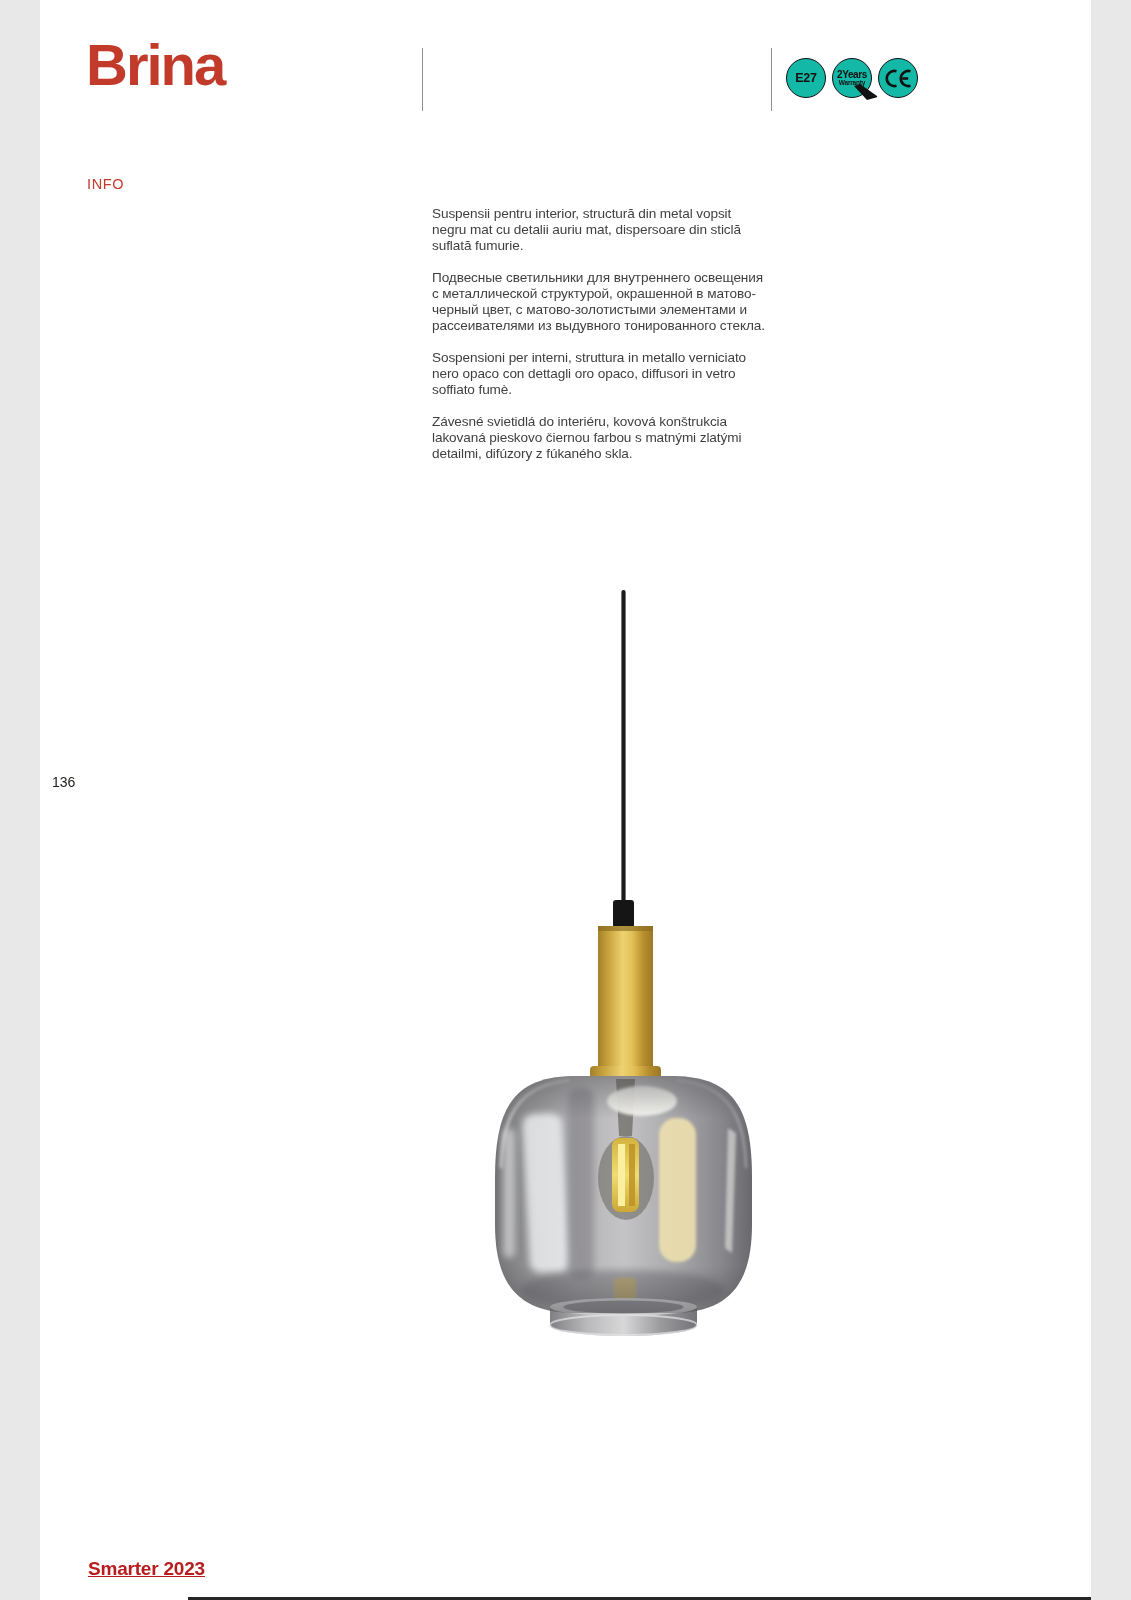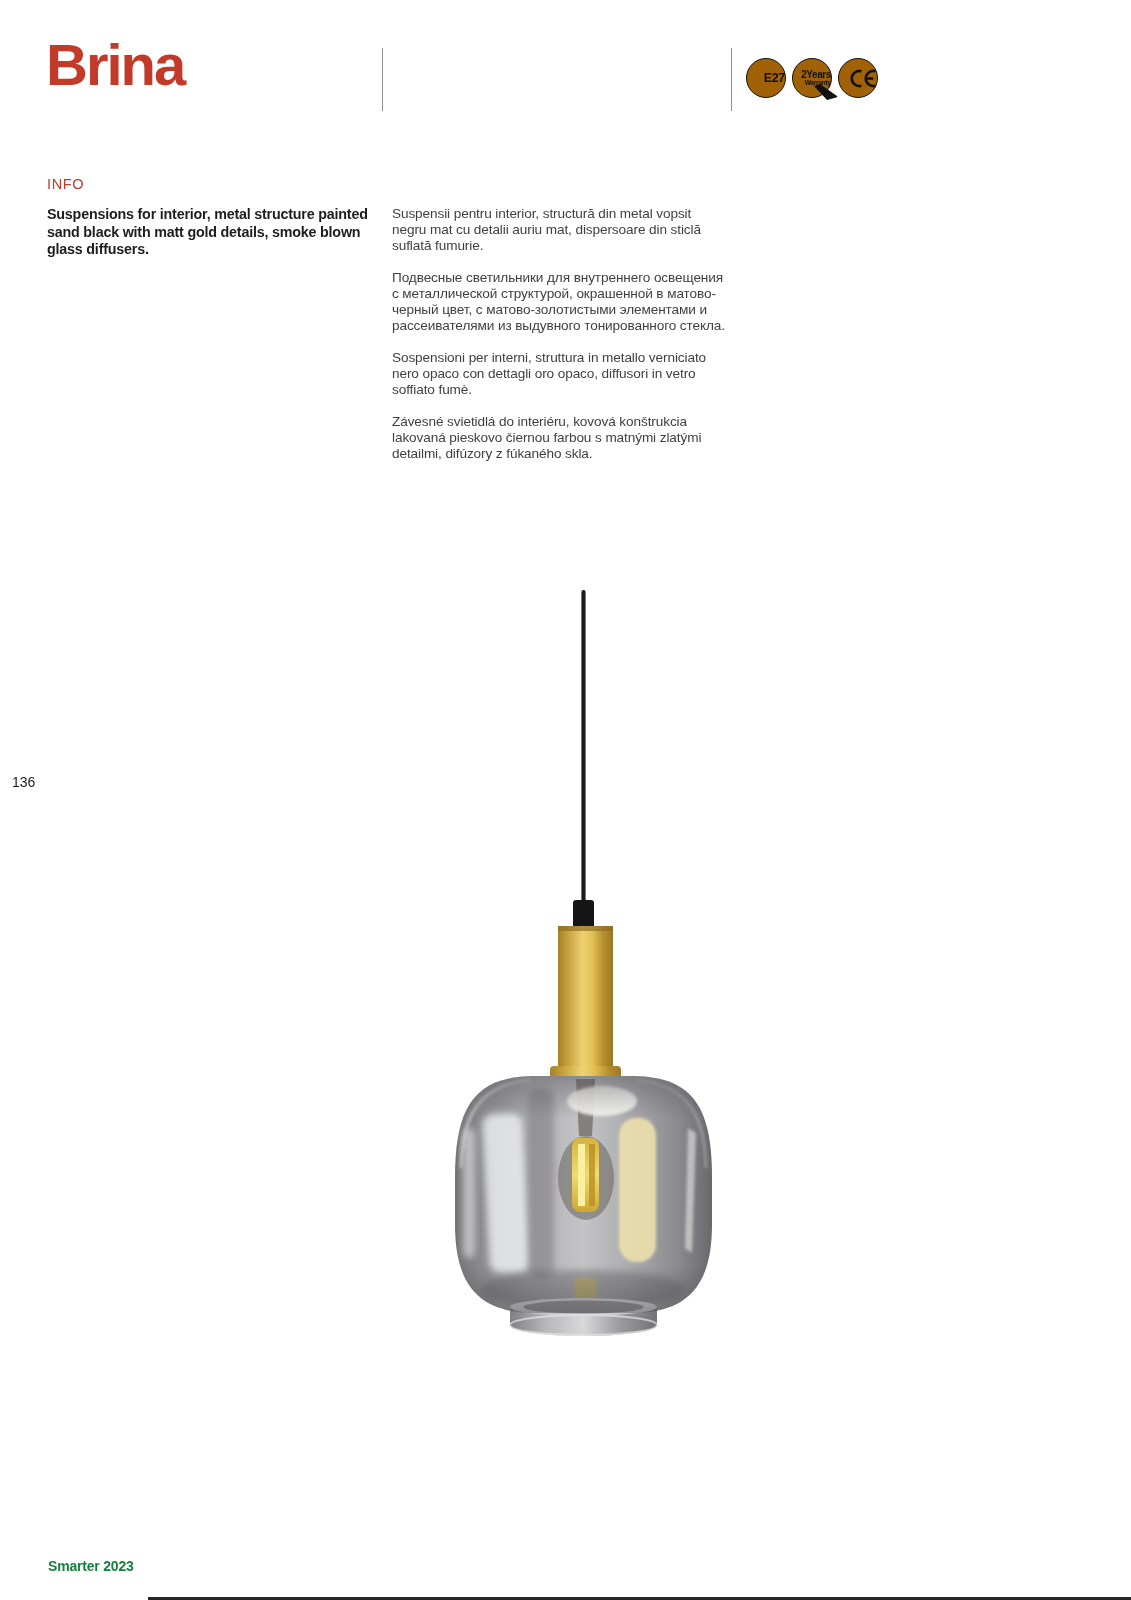--- a/index.html
+++ b/index.html
@@ -1,32 +1,32 @@
 <!DOCTYPE html>
 <html><head>
 <meta charset="utf-8">
 <style>
   html,body{margin:0;padding:0;background:#e8e8e8;}
   .page{
-    position:relative;width:1131px;height:1600px;background:#ffffff;
+    position:relative;width:1051px;height:1600px;background:#ffffff;
     font-family:"Liberation Sans",sans-serif;overflow:hidden;margin:0 auto;
   }
   .logo{
     position:absolute;left:46px;top:36px;
     font-size:58px;font-weight:bold;letter-spacing:-2px;color:#c23a2a;
     line-height:1;
   }
   .vdiv{position:absolute;top:48px;height:63px;width:1px;background:#8f8f8f;}
   .vdiv.d1{left:382px;}
   .vdiv.d2{left:731px;}
   .badges{position:absolute;left:746px;top:58px;display:flex;gap:6px;}
   .badge{
     position:relative;width:40px;height:40px;border:1.8px solid #111;
-    border-radius:50%;background:#a16207;display:flex;flex-direction:column;
-    align-items:flex-end;justify-content:center;box-sizing:border-box;
+    border-radius:50%;background:#14b8a6;display:flex;flex-direction:column;
+    align-items:center;justify-content:center;box-sizing:border-box;
   }
   .badge .b-main{font-weight:bold;font-size:12.5px;color:#111;letter-spacing:-0.3px;}
   .badge .w1{font-weight:bold;font-size:10px;color:#111;line-height:1;letter-spacing:-0.4px;}
   .badge .w2{font-weight:bold;font-size:6.5px;color:#111;line-height:1;letter-spacing:-0.2px;}
   .badge .swoosh{position:absolute;right:-8px;bottom:-4px;}
   .info-heading{
     position:absolute;left:47px;top:176px;color:#c23a2a;
     font-size:14.5px;letter-spacing:0.6px;text-align:right;
   }
   .desc-en{
@@ -38,21 +38,21 @@
     position:absolute;left:392px;top:206px;width:336px;
     font-size:13.6px;color:#3f3f3e;line-height:1.18;letter-spacing:-0.1px;
   }
   .translations p{margin:0 0 16px 0;}
   .page-number{
     position:absolute;left:12px;top:774px;font-size:14px;color:#1d1d1b;
   }
   .product{position:absolute;left:430px;top:588px;}
   .footer-brand{
     position:absolute;left:48px;top:1558px;
-    font-size:14px;font-weight:bold;color:#15803d;letter-spacing:-0.2px;
+    font-size:19px;font-weight:bold;color:#b91c1c;letter-spacing:-0.2px;text-decoration:underline;
   }
   .bottom-rule{
     position:absolute;left:148px;right:0;bottom:0;height:3px;background:#262626;
   }
 </style>
 </head>
 <body>
 
 <div class="page">
 
@@ -76,21 +76,20 @@
       <svg width="27" height="19" viewBox="0 0 27 19">
         <path d="M11.5,2.2 A7.6,7.6 0 1 0 11.5,16.8" fill="none" stroke="#111" stroke-width="2.6" stroke-linecap="butt"></path>
         <path d="M25.5,2.2 A7.6,7.6 0 1 0 25.5,16.8" fill="none" stroke="#111" stroke-width="2.6" stroke-linecap="butt"></path>
         <line x1="17.2" y1="9.5" x2="23.2" y2="9.5" stroke="#111" stroke-width="2.6"></line>
       </svg>
     </div>
   </div>
 
   <div class="info-heading">INFO</div>
 
-  <div class="desc-en">Suspensions for interior, metal structure painted sand black with matt gold details, smoke blown glass diffusers.</div>
 
   <div class="translations">
     <p>Suspensii pentru interior, structură din metal vopsit negru mat cu detalii auriu mat, dispersoare din sticlă suflată fumurie.</p>
     <p>Подвесные светильники для внутреннего освещения с металлической структурой, окрашенной в матово-черный цвет, с матово-золотистыми элементами и рассеивателями из выдувного тонированного стекла.</p>
     <p>Sospensioni per interni, struttura in metallo verniciato nero opaco con dettagli oro opaco, diffusori in vetro soffiato fumè.</p>
     <p>Závesné svietidlá do interiéru, kovová konštrukcia lakovaná pieskovo čiernou farbou s matnými zlatými detailmi, difúzory z fúkaného skla.</p>
   </div>
 
   <div class="page-number">136</div>
 

